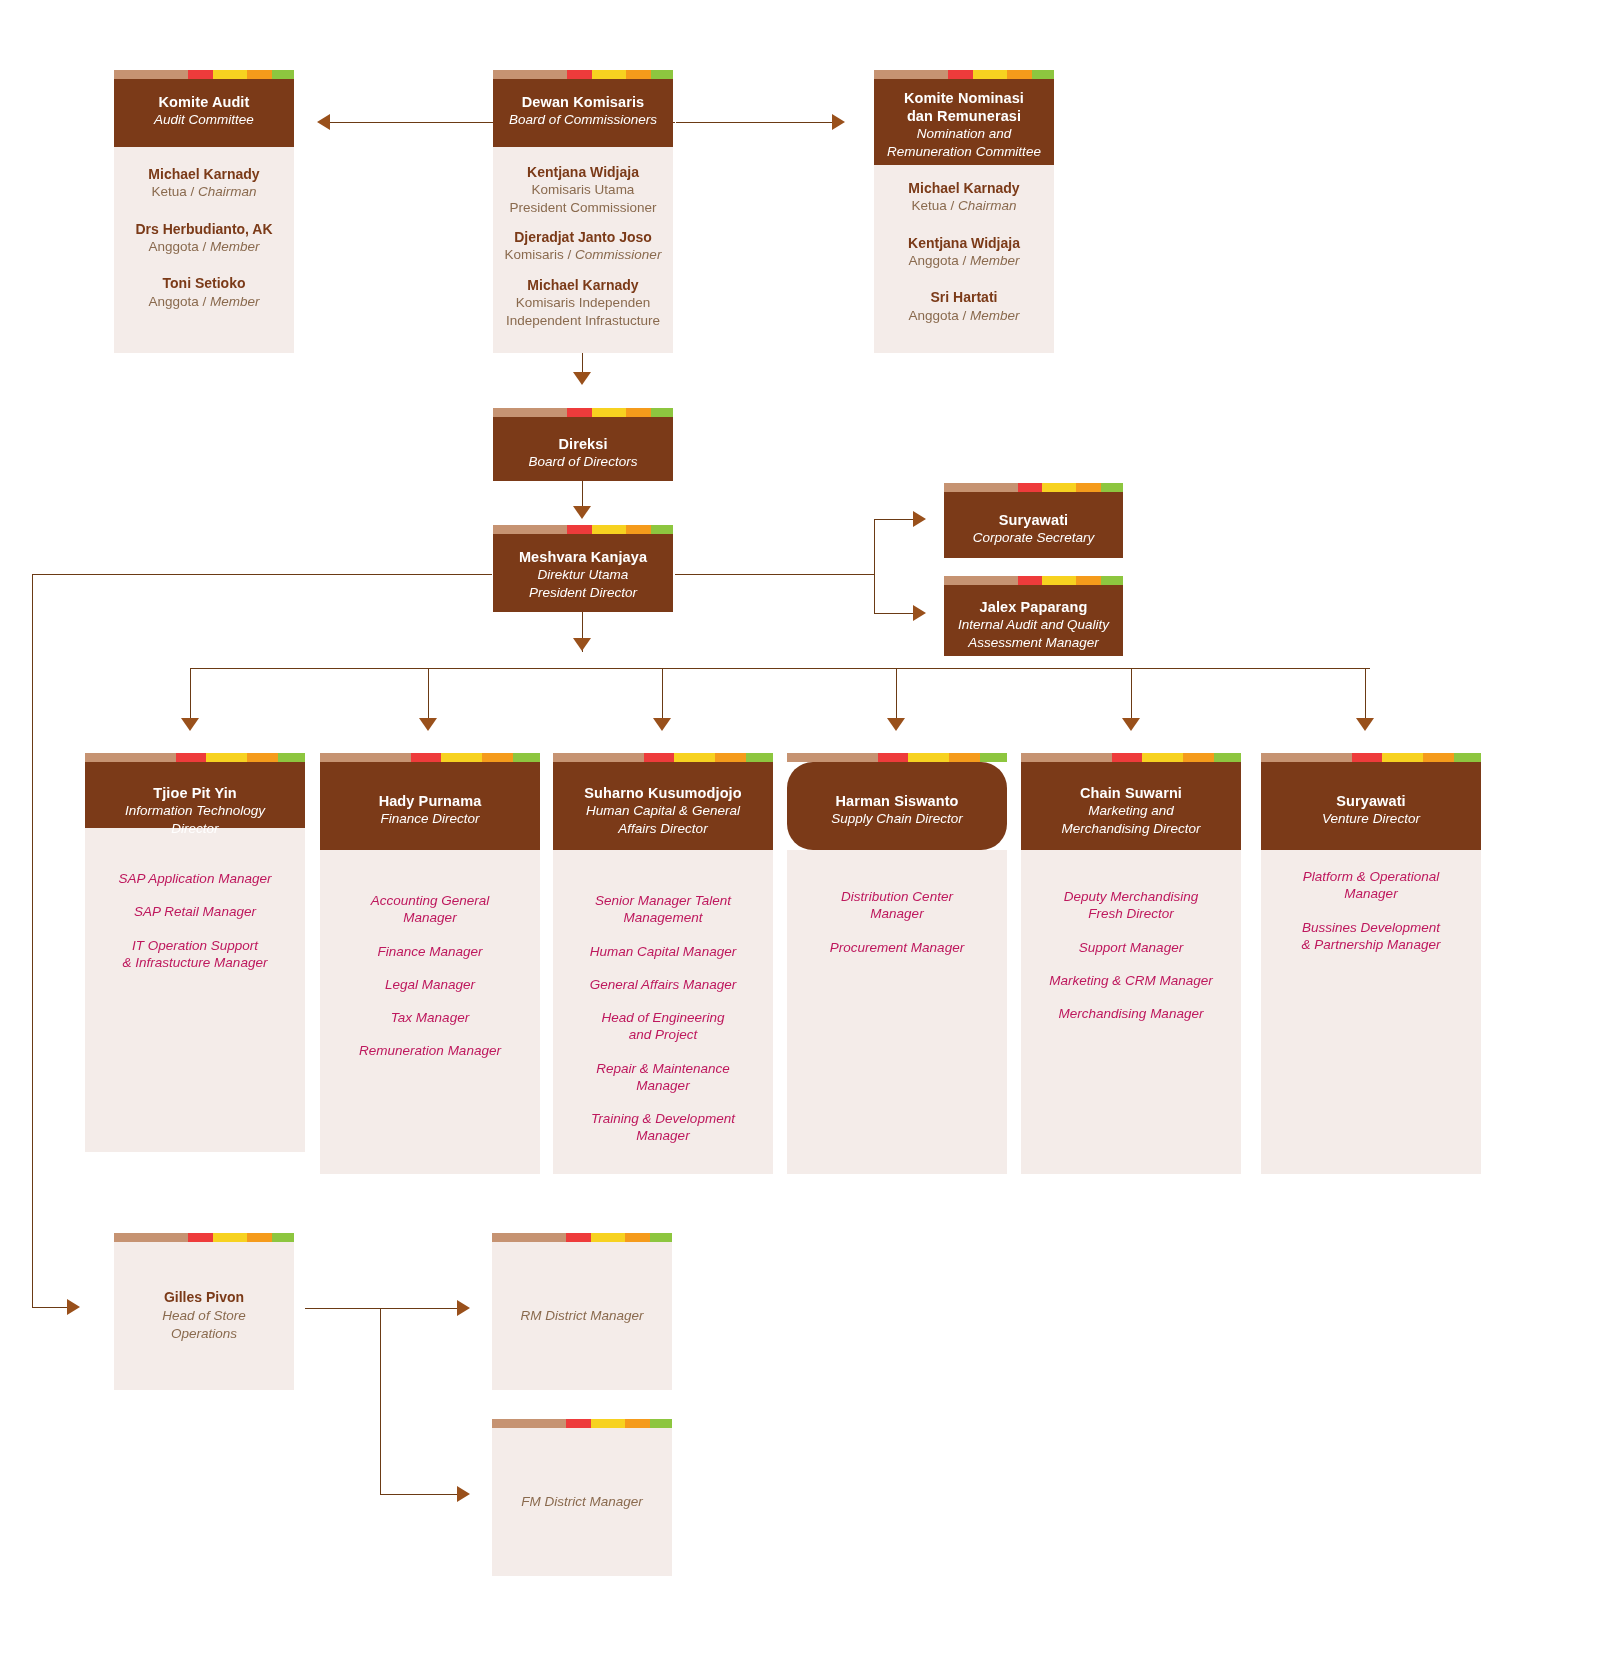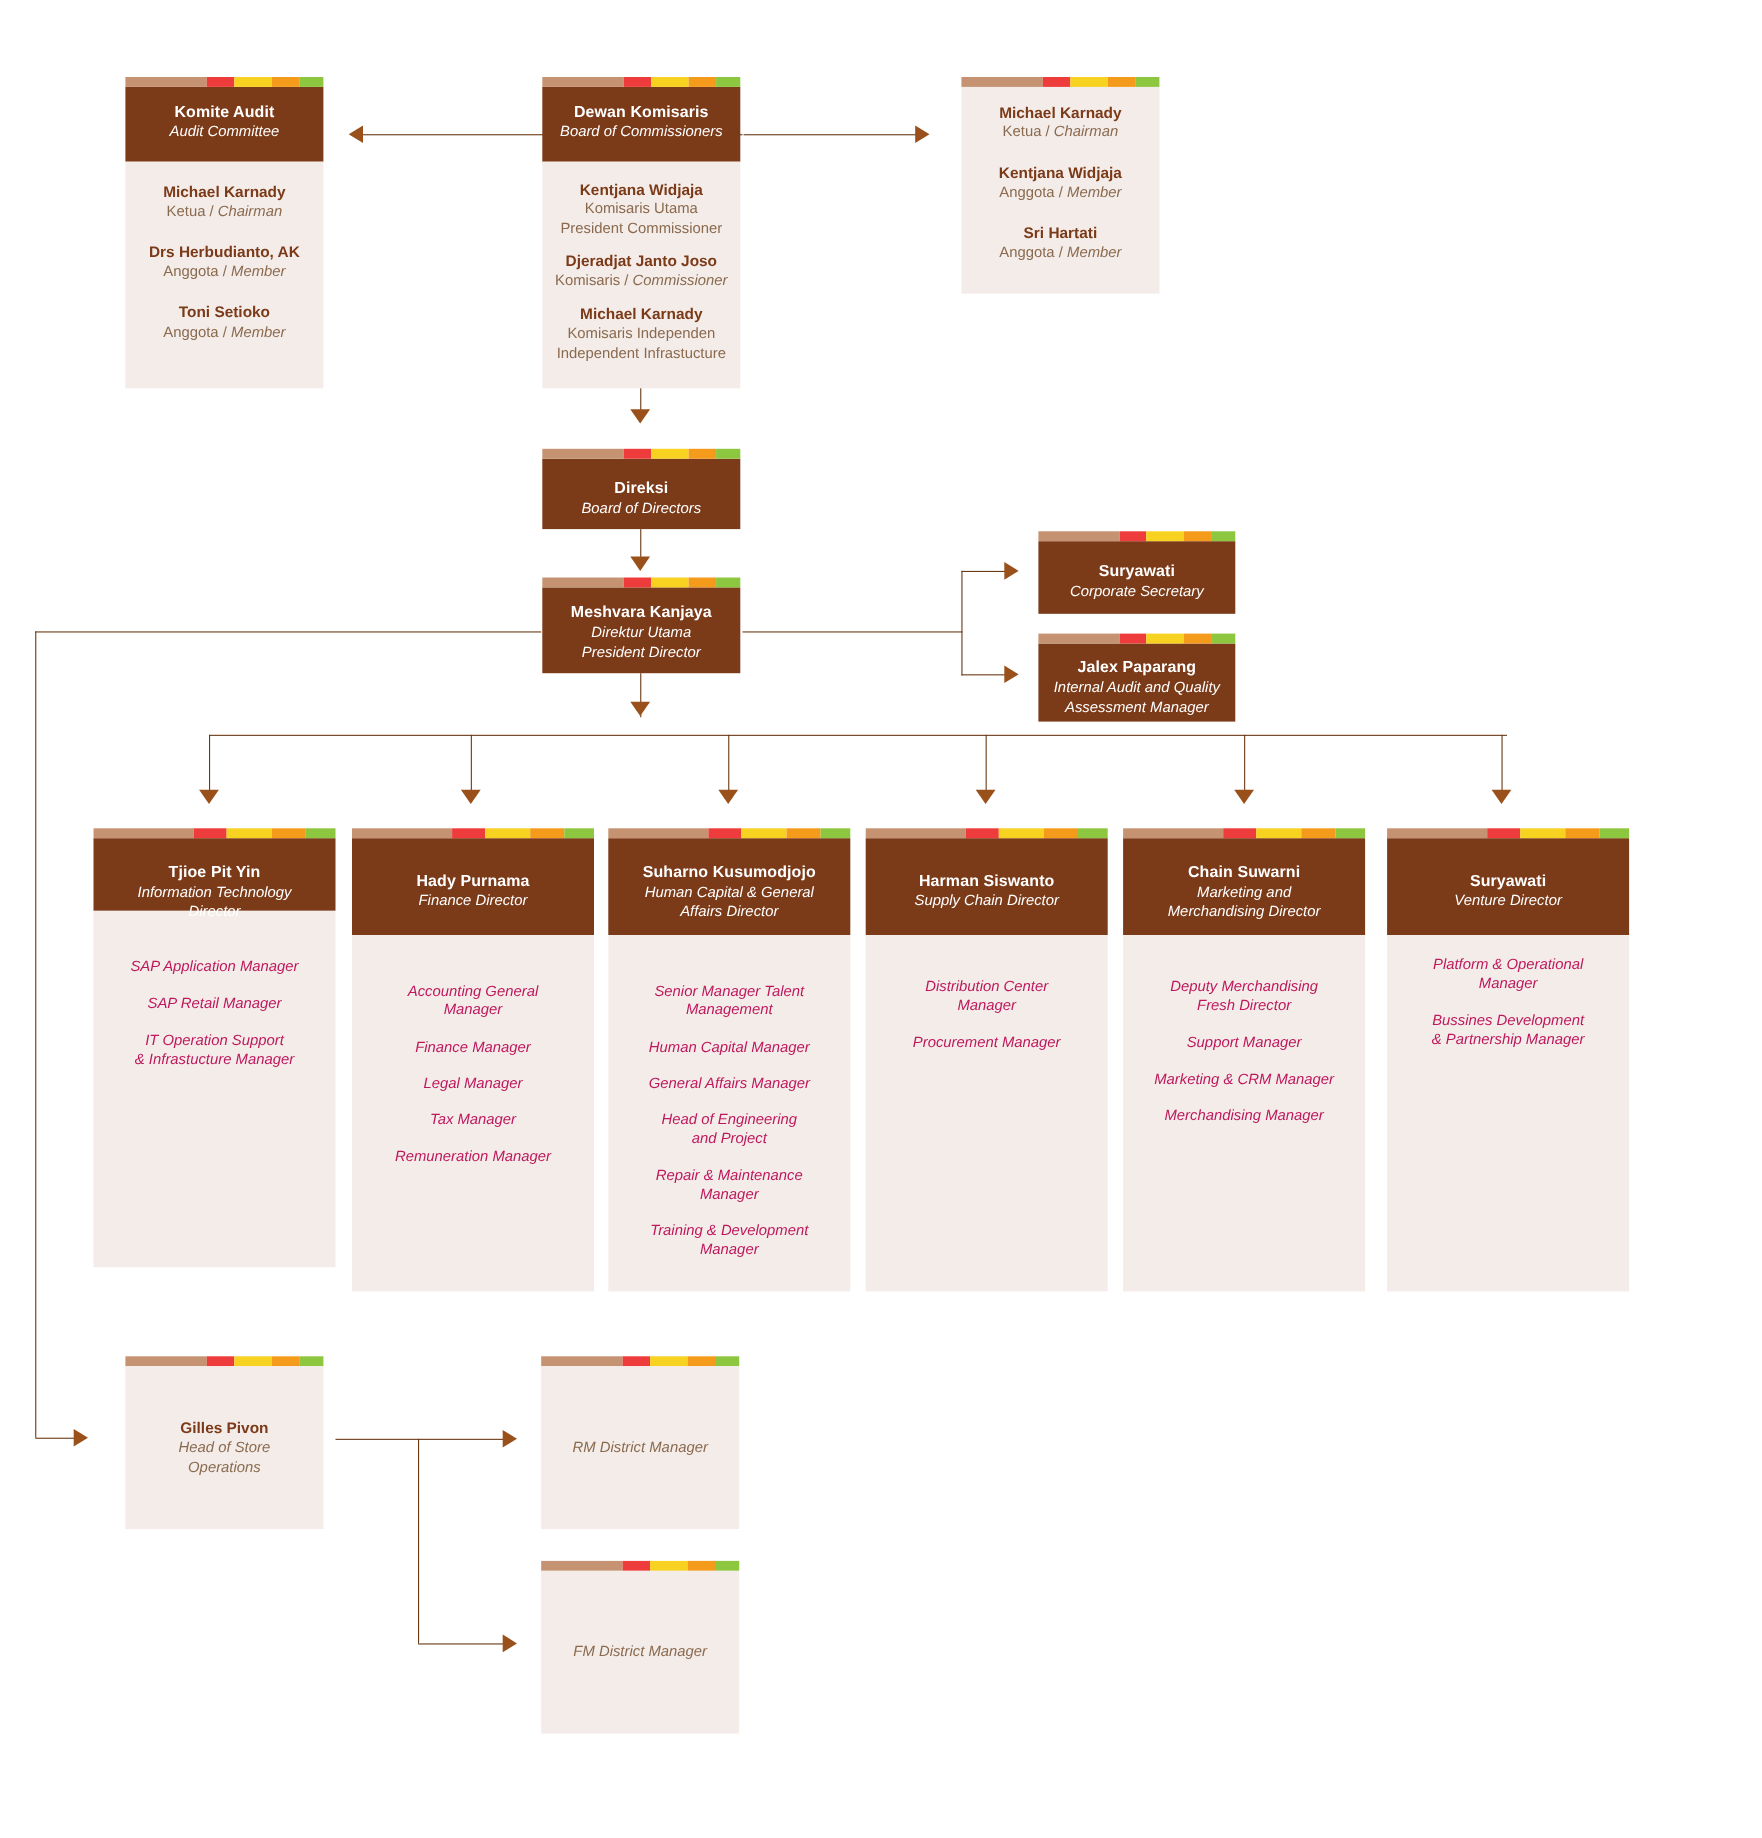--- a/index.html
+++ b/index.html
@@ -226,20 +226,26 @@
   </div>
 
   <div class="box" style="left:874px;top:70px;width:180px;">
     <div class="stripe">
       <i class="s-tan" style="flex:3.3"></i>
         <i class="s-red" style="flex:1.1"></i>
         <i class="s-yel" style="flex:1.5"></i>
         <i class="s-org" style="flex:1.1"></i>
         <i class="s-grn" style="flex:1"></i>
     </div>
+    <div class="hdr" style="height:86px;padding-top:10px;">
+      <div class="nm">Komite Nominasi</div>
+      <div class="nm">dan Remunerasi</div>
+      <div class="ttl">Nomination and</div>
+      <div class="ttl">Remuneration Committee</div>
+    </div>
     <div class="body" style="height:188px;padding-top:14px;">
       <div class="person">
         <div class="pn">Michael Karnady</div>
         <div class="pr"><span>Ketua / </span><span class="it">Chairman</span></div>
       </div>
       <div class="person">
         <div class="pn">Kentjana Widjaja</div>
         <div class="pr"><span>Anggota / </span><span class="it">Member</span></div>
       </div>
       <div class="person">
@@ -378,21 +384,21 @@
   </div>
 
   <div class="box" style="left:787px;top:753px;width:220px;">
     <div class="stripe">
       <i class="s-tan" style="flex:3.3"></i>
         <i class="s-red" style="flex:1.1"></i>
         <i class="s-yel" style="flex:1.5"></i>
         <i class="s-org" style="flex:1.1"></i>
         <i class="s-grn" style="flex:1"></i>
     </div>
-    <div class="hdr" style="height:88px;padding-top:30px;">
+    <div class="hdr" style="height:88px;padding-top:30px;border-radius:26px;">
       <div class="nm">Harman Siswanto</div>
       <div class="ttl">Supply Chain Director</div>
     </div>
     <div class="body" style="height:324px;padding-top:38px;">
       <div class="sub" style="white-space:pre-line;">Distribution Center
 Manager</div>
       <div class="sub" style="white-space:pre-line;">Procurement Manager</div>
     </div>
   </div>
 

